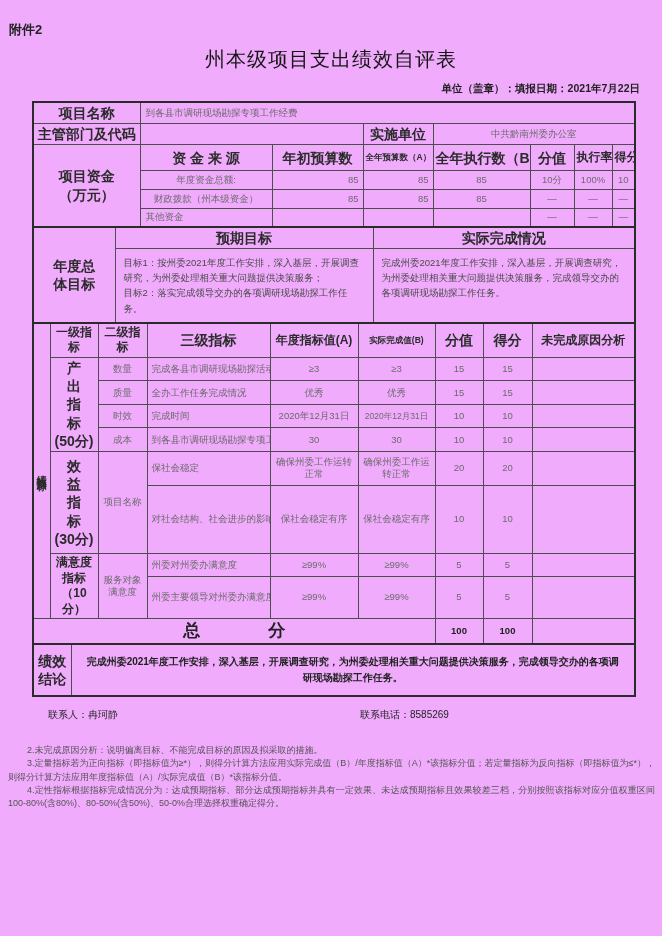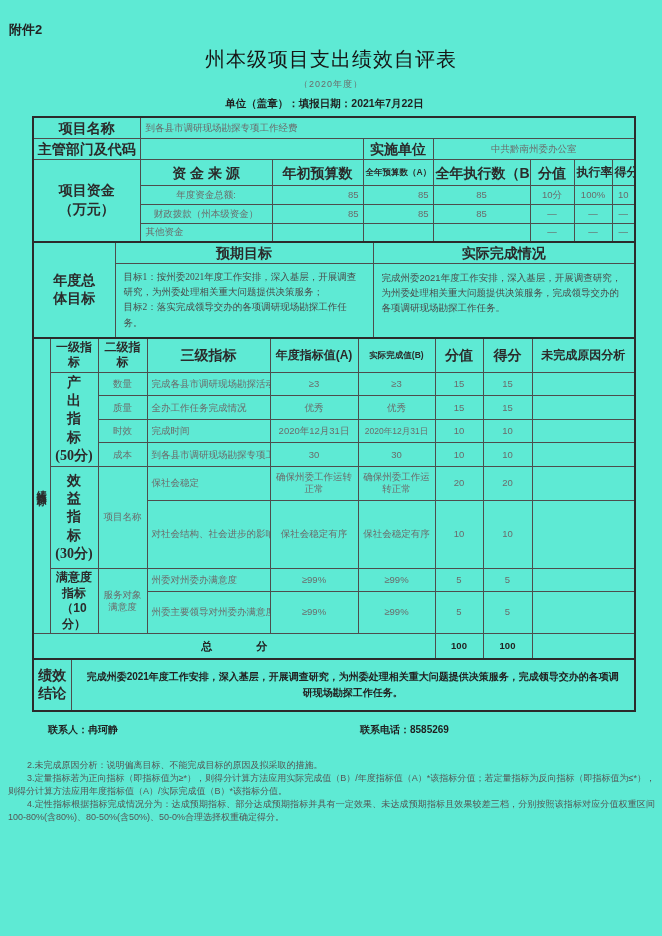--- a/index.html
+++ b/index.html
@@ -1,56 +1,55 @@
 <!DOCTYPE html>
 <html><head>
 <meta charset="utf-8">
 <style>
   html,body{margin:0;padding:0;background:#e9e9e9;}
   body{font-family:"Liberation Sans","DejaVu Sans",sans-serif;}
-  .page{width:662px;height:936px;margin:0 auto;background:#5eead4;position:relative;box-sizing:border-box;overflow:hidden;color:#333;}
+  .page{width:662px;height:936px;margin:0 auto;background:#f0abfc;position:relative;box-sizing:border-box;overflow:hidden;color:#333;}
   .attach{padding:21px 0 0 9px;font-size:13px;font-weight:bold;color:#222;}
   .title{margin:7px 0 0;text-align:center;font-size:20px;font-weight:normal;letter-spacing:1px;color:#161616;}
   .subtitle{text-align:center;font-size:9px;color:#6a6a6a;height:10px;overflow:hidden;margin-top:5px;letter-spacing:1px;}
-  .meta{display:flex;justify-content:center;align-items:flex-end;font-size:10.5px;font-weight:bold;color:#1f1f1f;margin:9px 22px 5px 9px;}
+  .meta{display:flex;justify-content:flex-end;align-items:flex-end;font-size:10.5px;font-weight:bold;color:#1f1f1f;margin:9px 22px 5px 9px;}
 
   table{border-collapse:collapse;table-layout:fixed;margin-left:32px;width:602px;}
   table.sub{margin-top:-2px;}
   .t{border:2px solid #2b2b2b;}
   td{border:1px solid #4d4d4d;text-align:center;vertical-align:middle;font-size:9.5px;color:#6b6b6b;padding:1px 2px;overflow:hidden;line-height:1.3;}
   .hd{font-weight:bold;color:#2b2b2b;font-size:14px;}
   .fs9{font-size:12px;}
   .fs85{font-size:8.5px;}
-  .pre{white-space:pre-line;font-family:Liberation Serif, serif;}
+  .pre{white-space:pre-line;}
   .nw{white-space:nowrap;}
   .left{text-align:left;padding-left:5px;}
   .ra{text-align:right;padding-right:4px;}
   .clip{white-space:nowrap;text-align:left;padding-left:4px;}
   .vert{writing-mode:vertical-lr;text-orientation:upright;font-weight:bold;color:#2b2b2b;letter-spacing:2px;font-size:10px;padding:0;}
   .goal{text-align:left;vertical-align:top;padding:6px 8px;line-height:1.6;color:#4a4a4a;font-size:9.5px;}
   .concl{font-weight:bold;color:#222;padding:4px 12px;line-height:1.6;font-size:10px;}
   .b{font-weight:bold;color:#222;}
-  .totlbl{font-weight:bold;color:#222;font-size:11px;}
+  .totlbl{font-weight:bold;color:#222;font-size:17px;}
   tr.h18{height:18px;} tr.h19{height:19px;} tr.h26{height:26px;} tr.h29{height:29px;}
   tr.h17{height:17px;} tr.h34{height:34px;} tr.h68{height:68px;} tr.h20{height:20px;}
   tr.h37{height:37px;} tr.h25{height:25px;} tr.h52{height:52px;} tr.h73{height:73px;border-radius:20px;}
-  .contact{display:flex;font-size:10px;font-weight:bold;color:#1f1f1f;margin:11px 0 0 48px;}
+  .contact{display:flex;font-size:10px;font-weight:normal;color:#1f1f1f;margin:11px 0 0 48px;}
   .contact .cname{width:312px;}
   .notes{margin:22px 7px 0 8px;font-size:9px;color:#555;line-height:1.45;text-align:justify;}
   .notes p{margin:0;}
   .notes p.ind{text-indent:19px;}
 </style>
 </head>
 <body>
 
 <div class="page">
 
   <div class="attach">附件2</div>
   <div class="title">州本级项目支出绩效自评表</div>
-  <div class="subtitle">（2020年度）</div>
   <div class="meta">
     <span>单位（盖章）：</span>
     <span>填报日期：2021年7月22日</span>
   </div>
 
   <table class="t">
     <colgroup>
         <col style="width:107px">
         <col style="width:132px">
         <col style="width:91px">

